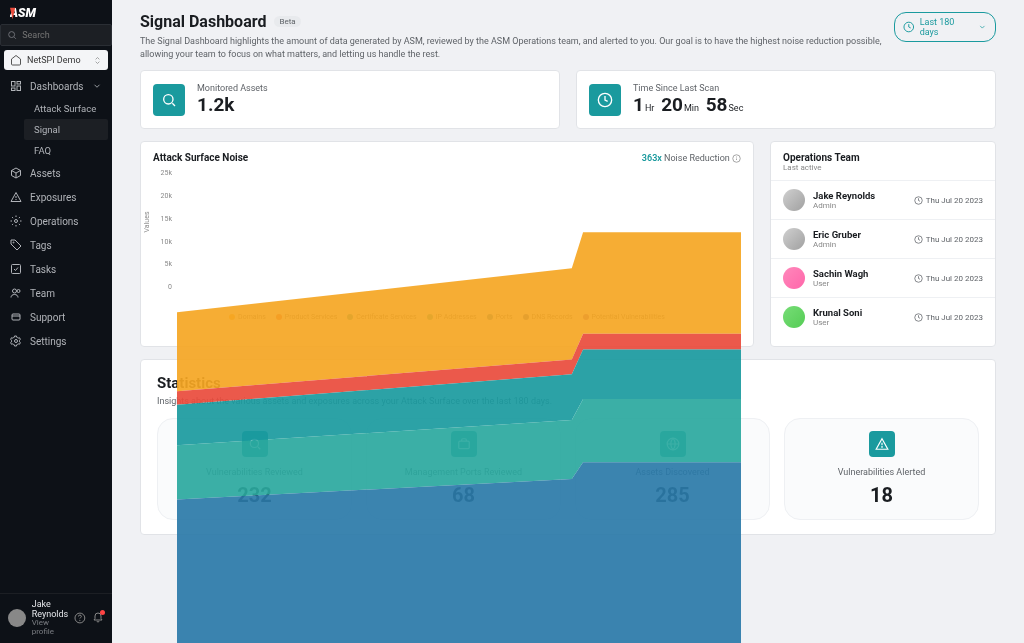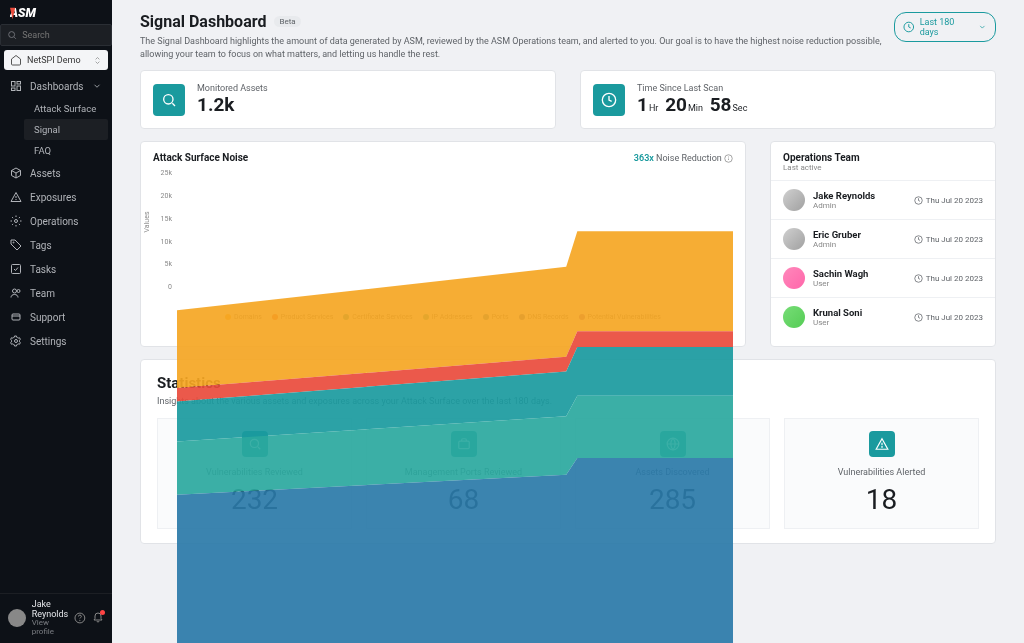--- a/index.html
+++ b/index.html
@@ -23,21 +23,21 @@
 .user-info{flex:1;line-height:1.1}
 .user-info .name{font-size:9px;color:#e4e6ea}
 .user-info .sub{font-size:8px;color:#7a7d82}
 .main{flex:1;overflow-y:auto;padding:12px 28px}
 .header{display:flex;justify-content:space-between;align-items:flex-start;margin-bottom:10px}
 .title-row{display:flex;align-items:center;gap:8px}
 .title{font-size:16px;font-weight:700}
 .badge{font-size:8px;background:#e8eaed;color:#5f6368;padding:1px 5px;border-radius:8px}
 .subtitle{font-size:9px;color:#5f6368;margin-top:4px;max-width:780px;line-height:1.4}
 .time-select{border:1.5px solid #1a9a9e;color:#1a9a9e;border-radius:12px;padding:4px 8px;font-size:9px;display:flex;align-items:center;gap:5px;cursor:pointer}
-.row{display:flex;gap:24px;margin-bottom:12px}
+.row{display:flex;gap:16px;margin-bottom:12px}
 .card{background:#fff;border:1px solid #e1e3e7;border-radius:4px;padding:10px 12px}
 .metric-card{flex:1;display:flex;align-items:center;gap:12px;padding:12px}
 .metric-icon{width:32px;height:32px;background:#1a9a9e;border-radius:4px;display:flex;align-items:center;justify-content:center;color:#fff}
 .metric-label{font-size:9px;color:#5f6368}
 .metric-value{font-size:19px;font-weight:700}
 .metric-value .unit{font-size:9px;font-weight:400;margin:0 2px 0 1px}
 .chart-card{flex:1}
 .chart-header{display:flex;justify-content:space-between;align-items:center;margin-bottom:6px}
 .chart-title{font-size:10px;font-weight:700}
 .noise-reduction{font-size:9px;color:#5f6368}
@@ -58,24 +58,24 @@
 .ops-avatar{width:22px;height:22px;border-radius:50%;background:linear-gradient(135deg,#d0d0d0,#a0a0a0)}
 .ops-avatar.badge1{background:linear-gradient(135deg,#f8b,#f6a)}
 .ops-avatar.badge2{background:linear-gradient(135deg,#7d7,#5c5)}
 .ops-name{font-size:9.5px;font-weight:700}
 .ops-role{font-size:8px;color:#888}
 .ops-time{font-size:8px;color:#5f6368;display:flex;align-items:center;gap:3px}
 .stats-section{background:#fff;border:1px solid #e1e3e7;border-radius:4px;padding:14px 16px}
 .stats-title{font-size:15px;font-weight:700;margin-bottom:4px}
 .stats-sub{font-size:9px;color:#5f6368;margin-bottom:12px}
 .stat-grid{display:flex;gap:14px}
-.stat-card{flex:1;background:#fafbfc;border:1px solid #eef0f3;border-radius:0;padding:12px;text-align:center}
+.stat-card{flex:1;background:#fafbfc;border:1px solid #eef0f3;border-radius:16px;padding:12px;text-align:center}
 .stat-icon{width:26px;height:26px;background:#1a9a9e;border-radius:4px;margin:0 auto 10px;display:flex;align-items:center;justify-content:center;color:#fff}
 .stat-label{font-size:9px;color:#5f6368;margin-bottom:6px}
-.stat-value{font-size:28px;font-weight:400}
+.stat-value{font-size:20px;font-weight:700}
 .icon{width:12px;height:12px;stroke:currentColor;fill:none;stroke-width:2}
 .bell-wrap{position:relative}
 .bell-dot{position:absolute;top:-1px;right:-1px;width:5px;height:5px;border-radius:50%;background:#f44}
 </style>
 </head>
 <body>
 
 <div class="app">
   <aside class="sidebar">
     <div class="logo">

